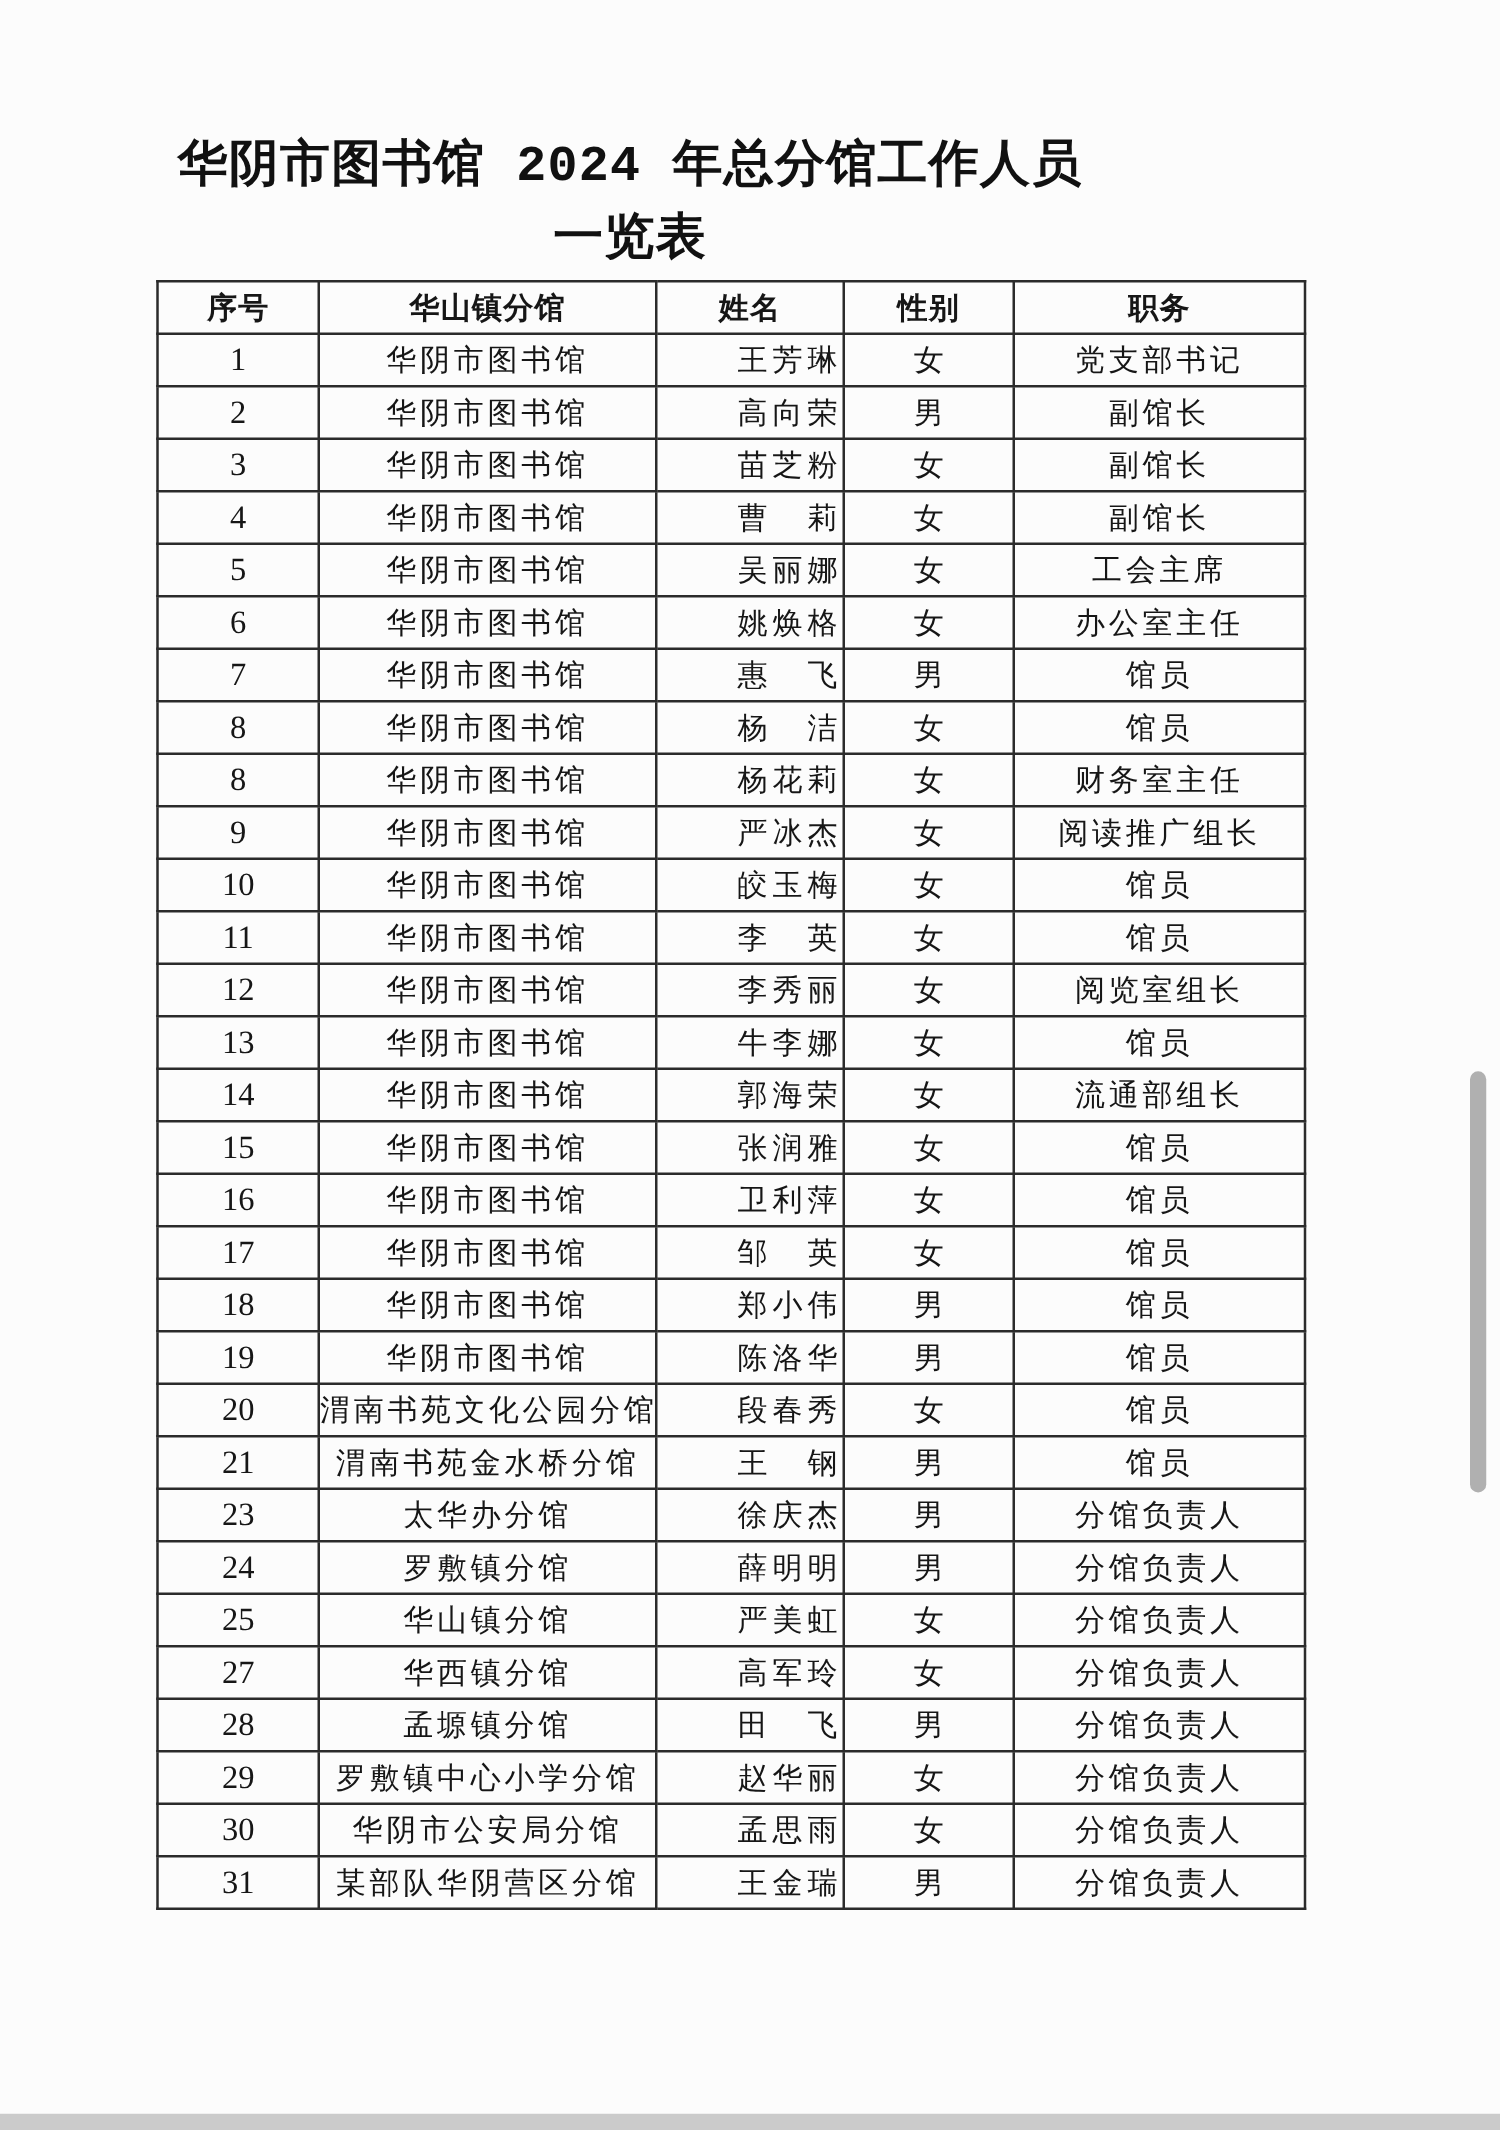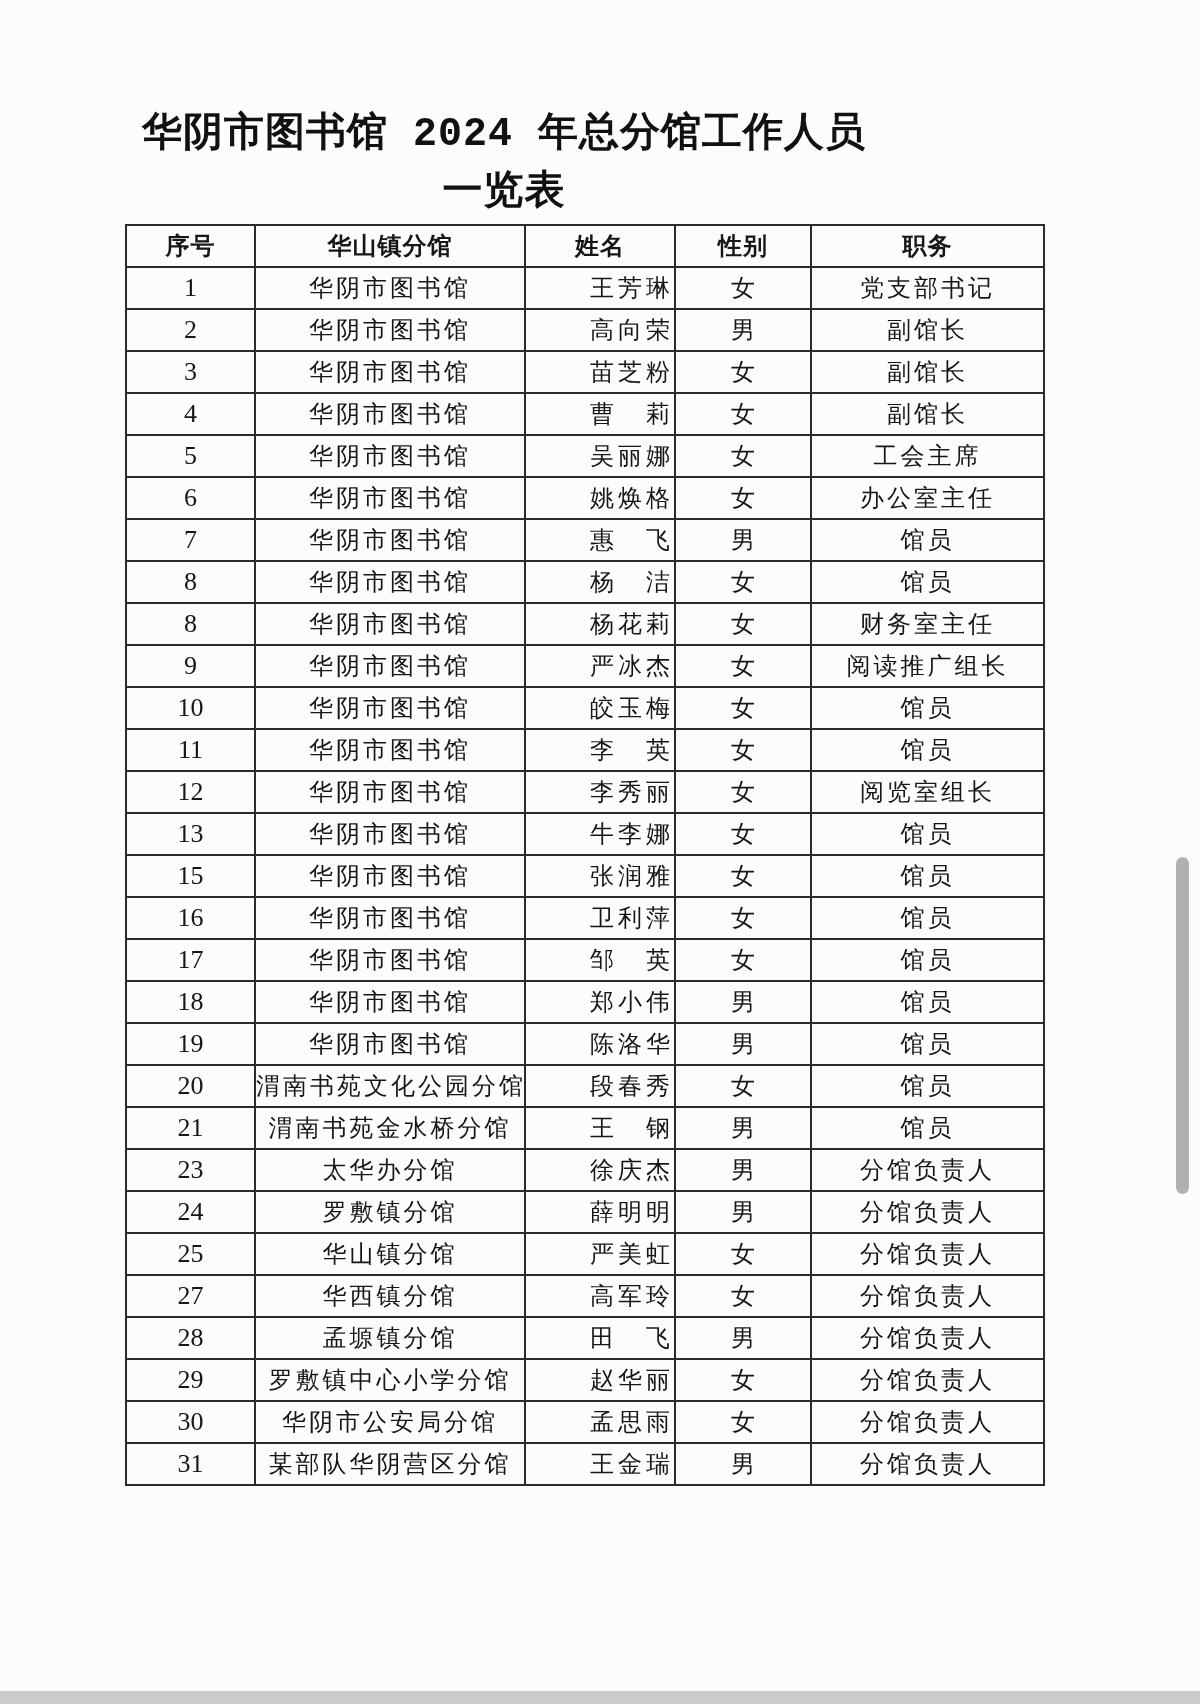--- a/index.html
+++ b/index.html
@@ -214,20 +214,27 @@
           <td class="c4">阅览室组长</td>
         </tr>
         <tr>
           <td class="c0">13</td>
           <td class="c1">华阴市图书馆</td>
           <td class="c2">牛李娜</td>
           <td class="c3">女</td>
           <td class="c4">馆员</td>
         </tr>
         <tr>
+          <td class="c0">14</td>
+          <td class="c1">华阴市图书馆</td>
+          <td class="c2">郭海荣</td>
+          <td class="c3">女</td>
+          <td class="c4">流通部组长</td>
+        </tr>
+        <tr>
           <td class="c0">15</td>
           <td class="c1">华阴市图书馆</td>
           <td class="c2">张润雅</td>
           <td class="c3">女</td>
           <td class="c4">馆员</td>
         </tr>
         <tr>
           <td class="c0">16</td>
           <td class="c1">华阴市图书馆</td>
           <td class="c2">卫利萍</td>

